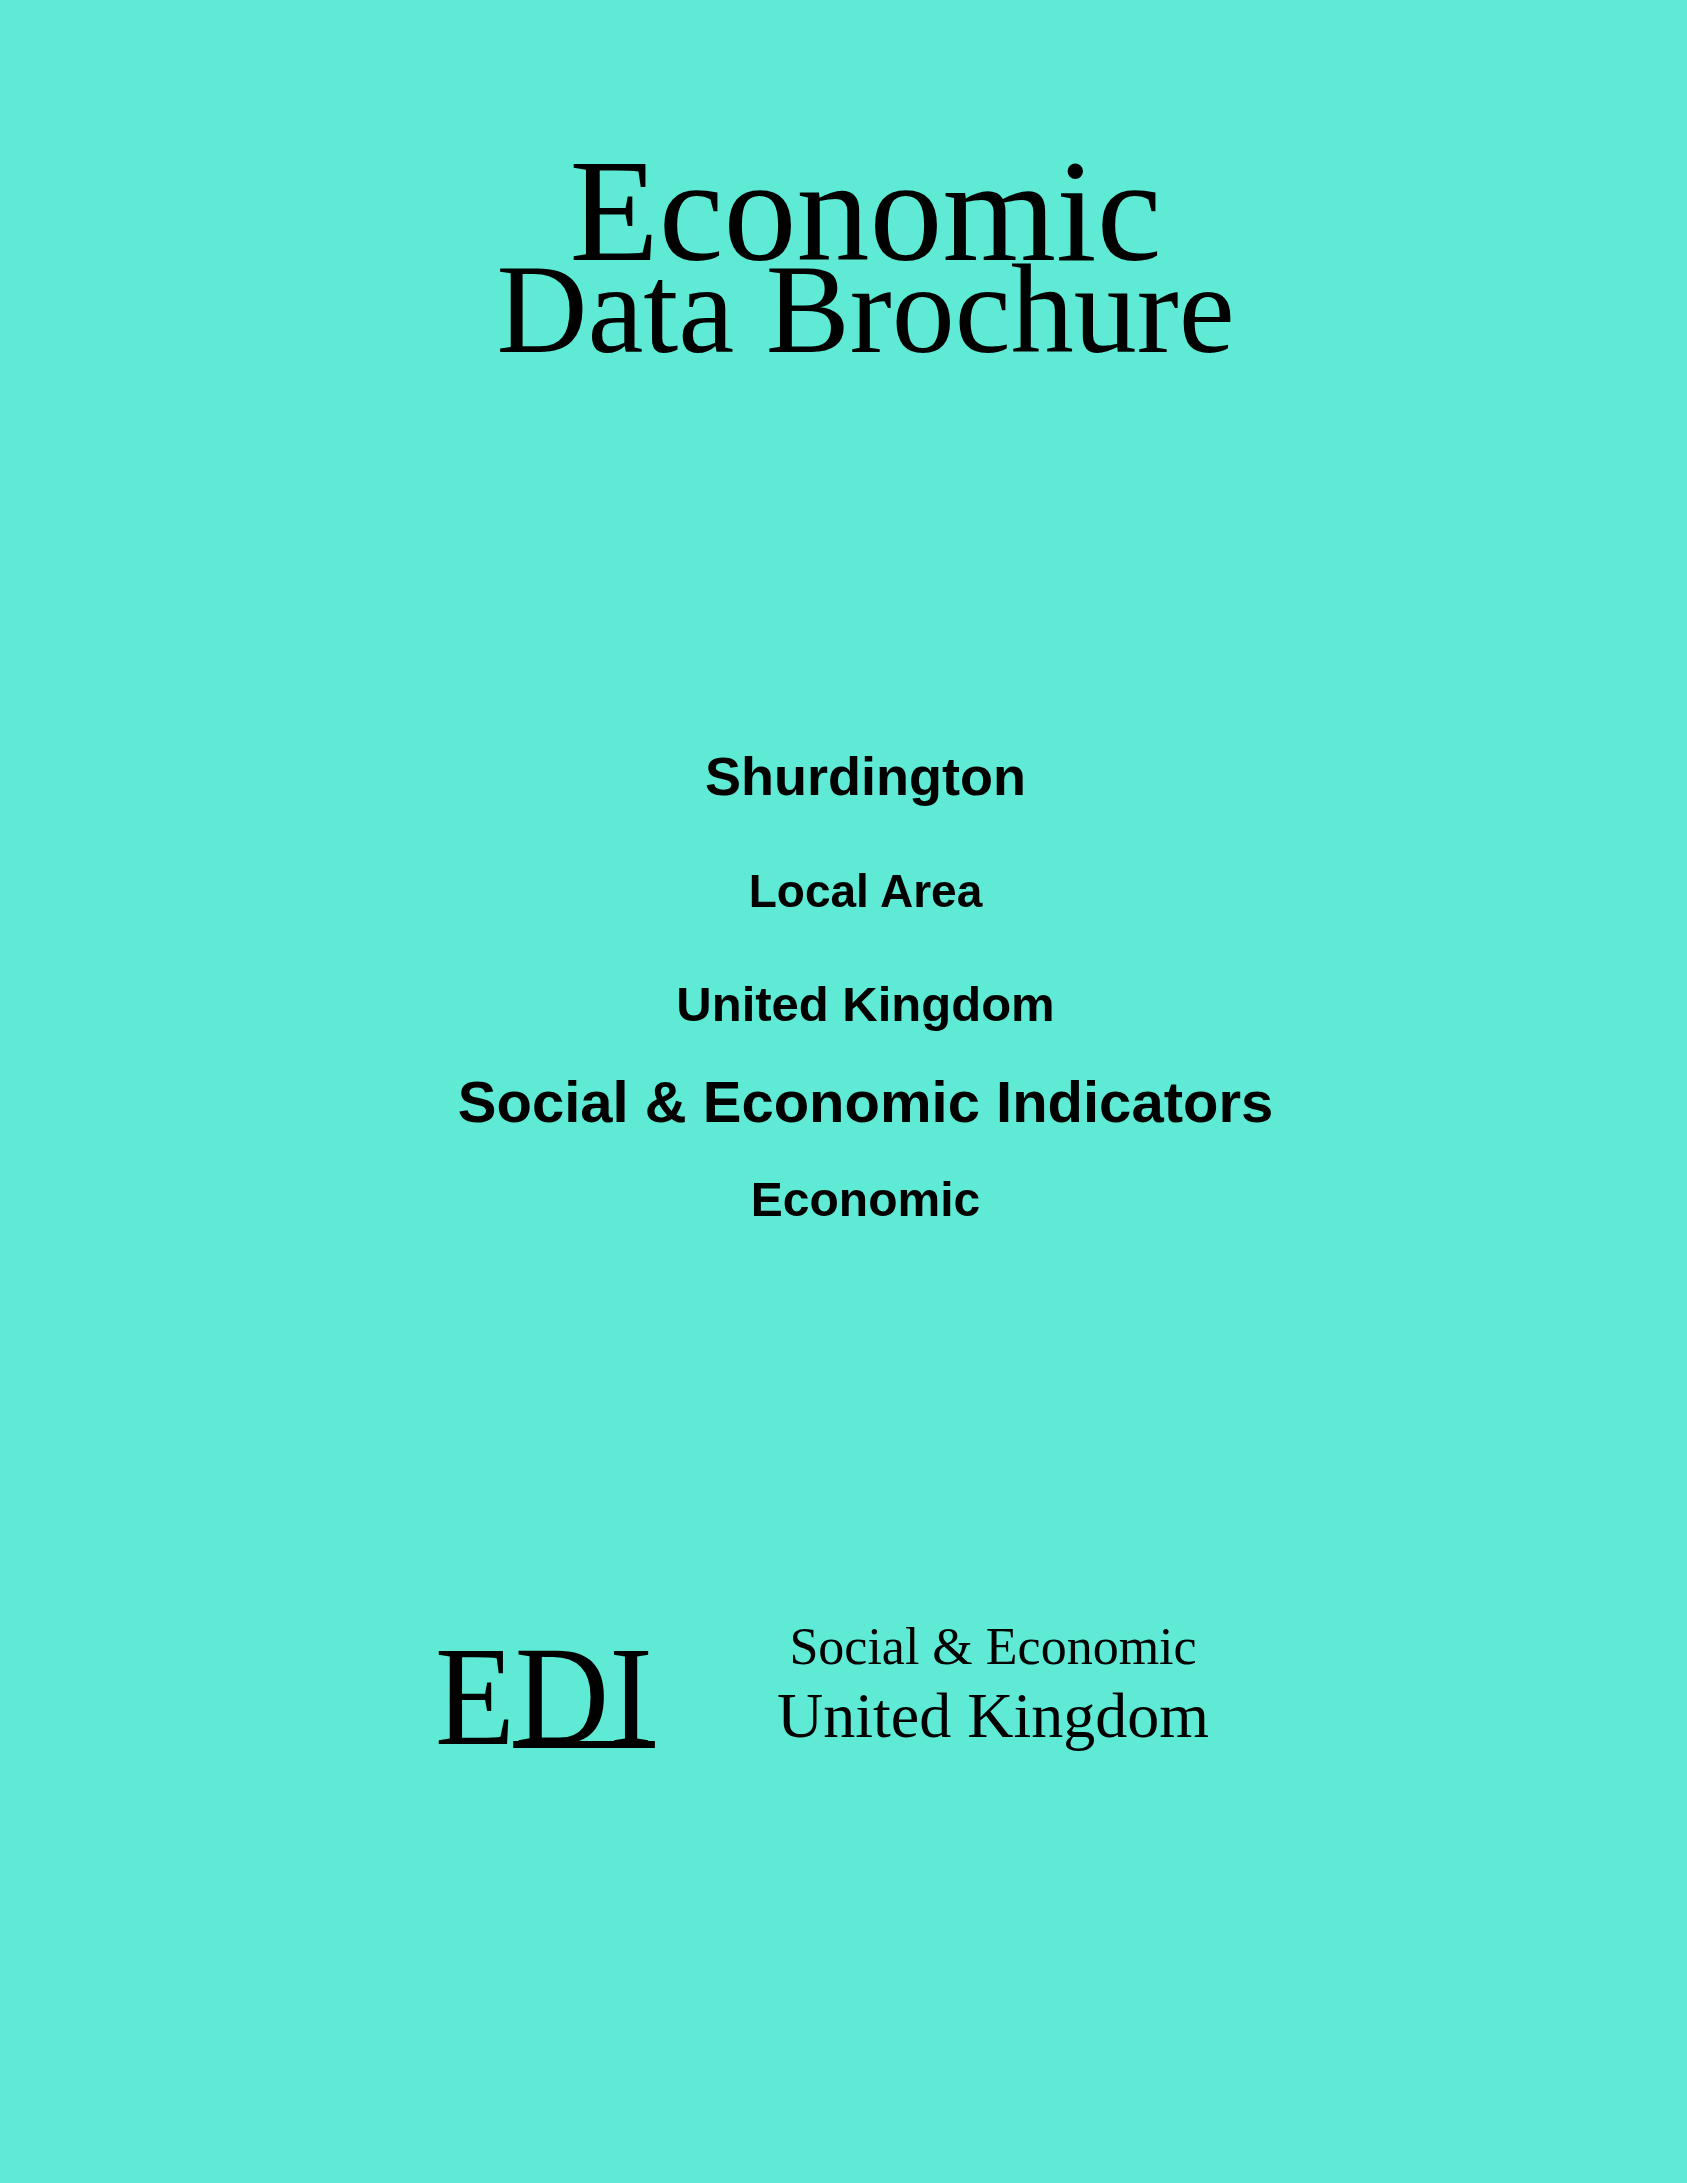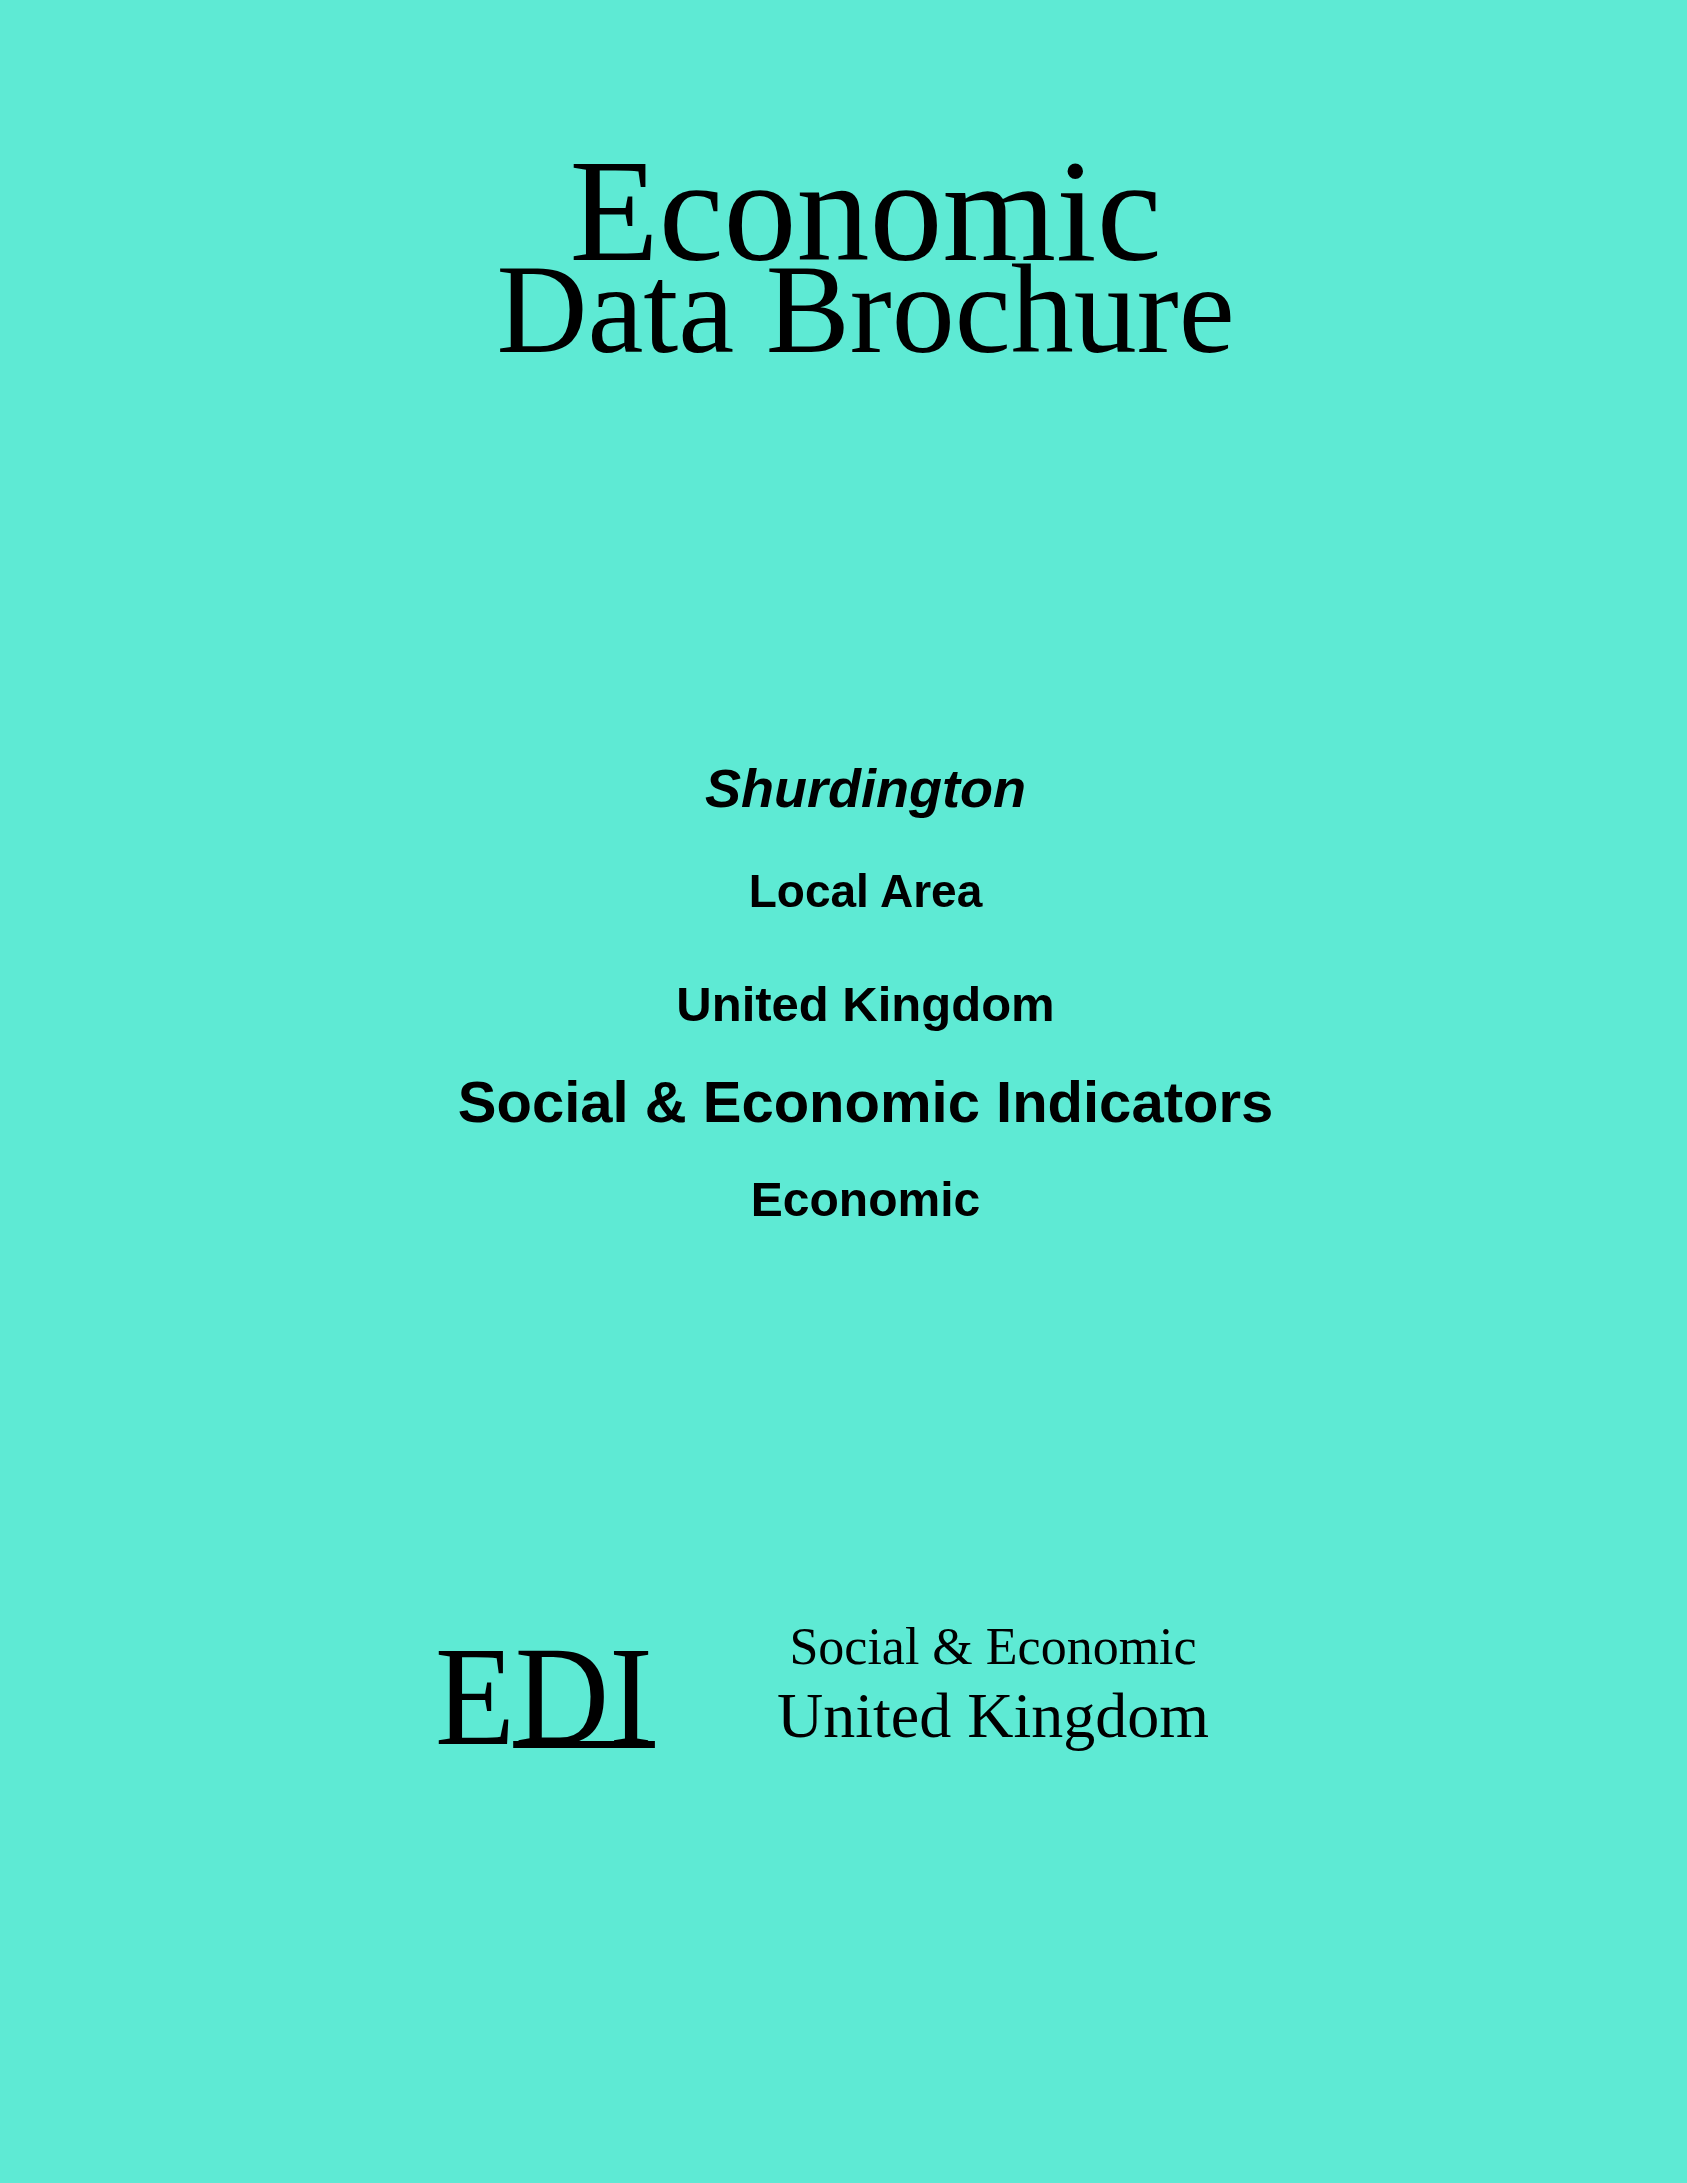--- a/index.html
+++ b/index.html
@@ -68,21 +68,21 @@
 <body>
 
 <div class="page">
 
   <header>
     <div class="centerline serif masthead-line1">Economic</div>
     <div class="centerline serif masthead-line2">Data Brochure</div>
   </header>
 
   <main>
-    <h1 class="centerline sansb area-name" style="margin:16px; font-weight:bold;font-style:italic;">Shurdington</h1>
+    <h1 class="centerline sansb area-name" style="margin:4px; font-weight:bold;">Shurdington</h1>
     <div class="centerline sansb area-level">Local Area</div>
     <div class="centerline sansb country">United Kingdom</div>
     <div class="centerline sansb report-title">Social &amp; Economic Indicators</div>
     <div class="centerline sansb doc-type">Economic</div>
   </main>
 
   <footer>
     <div class="serif edi-logo"><span>E</span><span class="edi-underlined">DI</span></div>
     <div class="serif tagline-line tagline-top">Social &amp; Economic</div>
     <div class="serif tagline-line tagline-bottom">United Kingdom</div>

